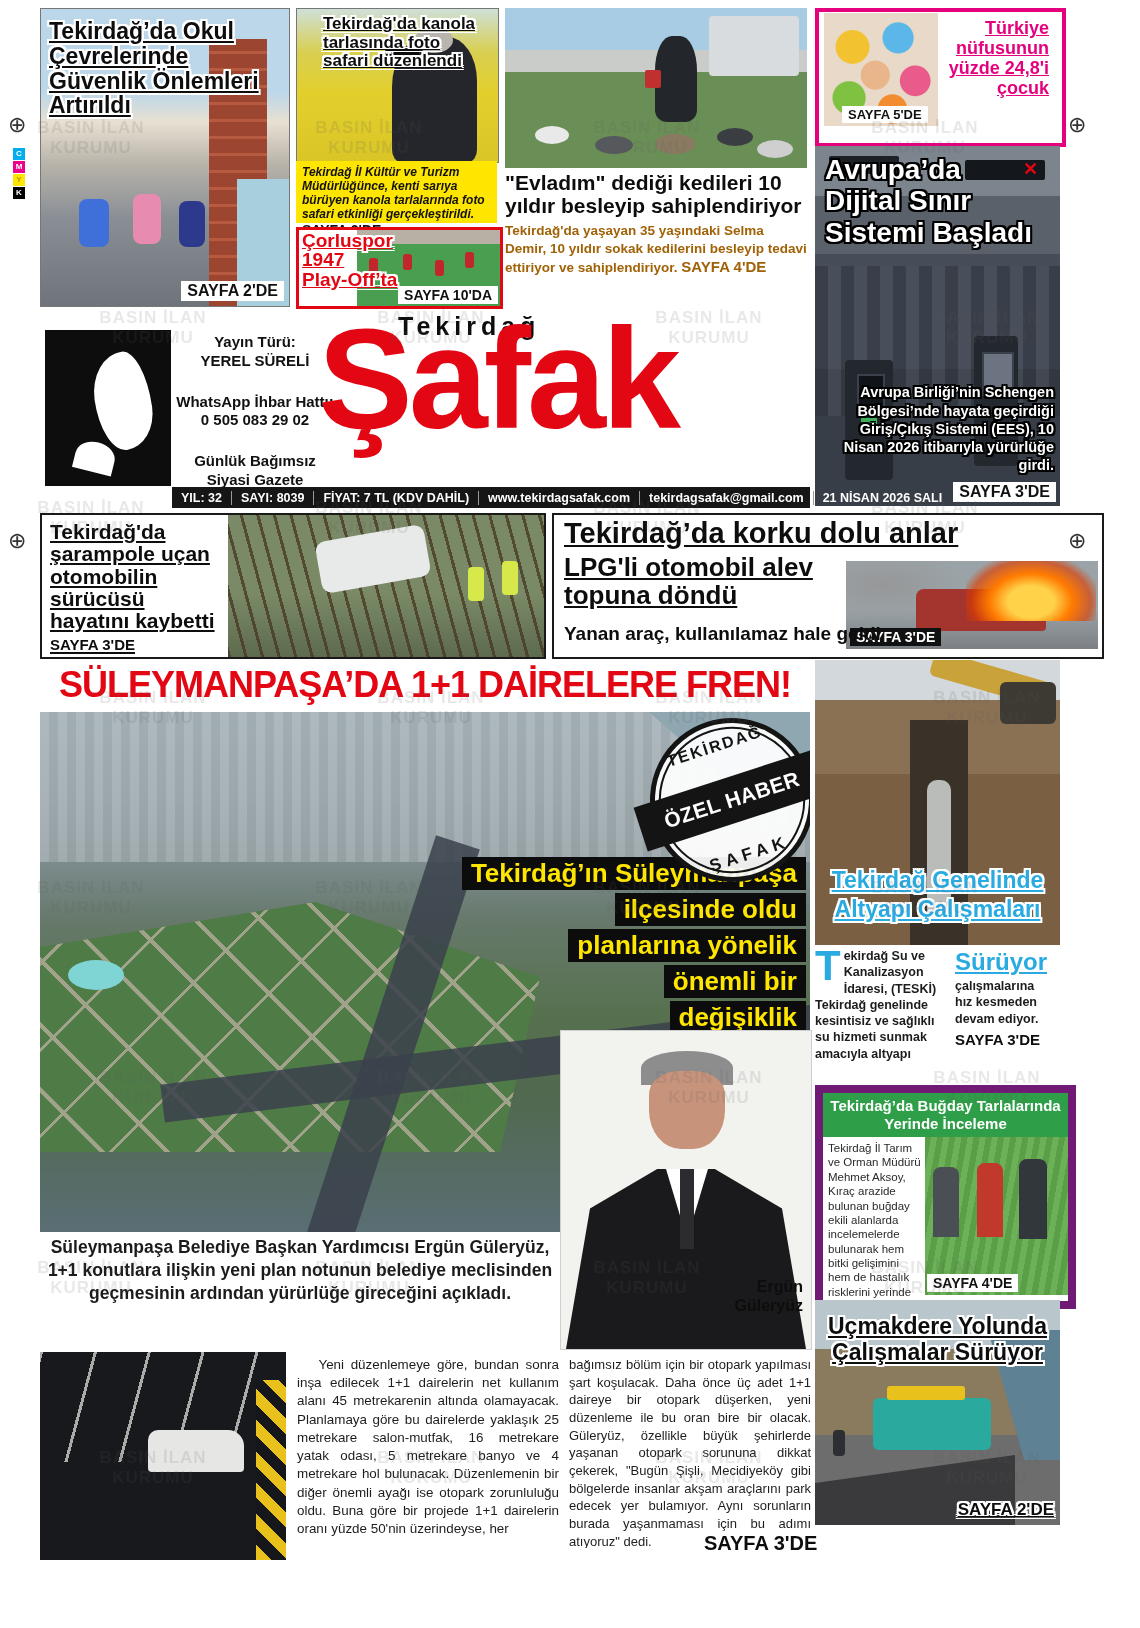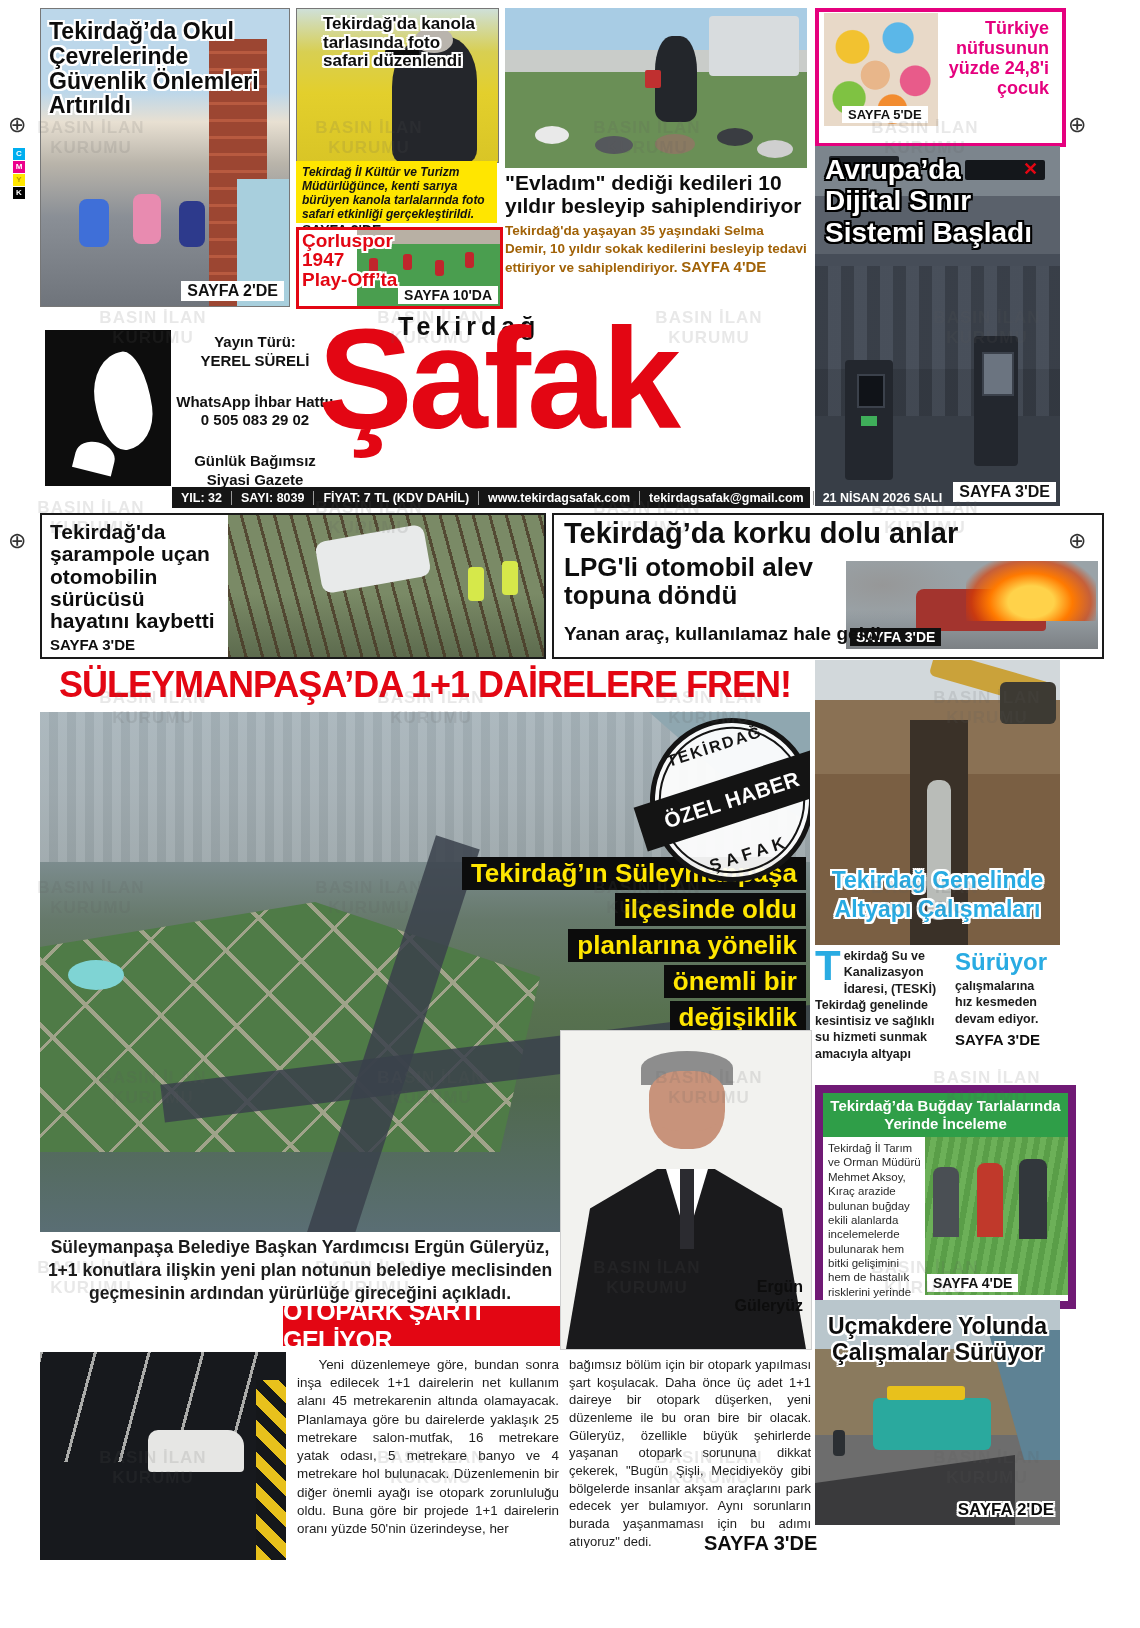--- a/index.html
+++ b/index.html
@@ -2,21 +2,21 @@
 <html><head>
 <meta charset="utf-8">
 <style>
   html,body{margin:0;padding:0;background:#e9e9e9;}
   #page{position:relative;width:1140px;height:1628px;margin:0 auto;background:#fff;
         font-family:"Liberation Sans",sans-serif;overflow:hidden;color:#111;}
   .abs{position:absolute;}
   .photo{position:absolute;overflow:hidden;}
   .hl{font-weight:900;}
   
-  .ow2{text-shadow:-2px -2px 0 #fff,-2px 0 0 #fff,-2px 2px 0 #fff,0 -2px 0 #fff,0 2px 0 #fff,2px -2px 0 #fff,2px 0 0 #fff,2px 2px 0 #fff;}
+  .ow2{text-shadow:-2px -2px 0 #fff,-2px 0 0 #fff,-2px 2px 0 #fff,0 -2px 0 #fff,0 2px 0 #fff,2px -2px 0 #fff,2px 0 0 #fff,2px 2px 0 #fff;text-decoration:underline;}
   .ow3{text-shadow:-3px -3px 0 #fff,-3px 0 0 #fff,-3px 3px 0 #fff,0 -3px 0 #fff,0 3px 0 #fff,3px -3px 0 #fff,3px 0 0 #fff,3px 3px 0 #fff;}
   .ob2{text-shadow:-2px -2px 0 #000,-2px 0 0 #000,-2px 2px 0 #000,0 -2px 0 #000,0 2px 0 #000,2px -2px 0 #000,2px 0 0 #000,2px 2px 0 #000;}
   .badge{position:absolute;background:#fff;color:#111;font-weight:900;padding:1px 6px;font-size:16px;}
   .badge-dark{position:absolute;background:#111;color:#fff;font-weight:900;padding:1px 6px;font-size:14px;}
   .wm{position:absolute;width:130px;color:rgba(95,95,95,.14);font-weight:800;font-size:17px;line-height:1.15;letter-spacing:1px;pointer-events:none;z-index:60;text-align:center;}
   .regmark{position:absolute;font-size:22px;color:#333;z-index:61;}
   .cmyk{position:absolute;left:13px;top:148px;z-index:61;}
   .cmyk div{width:12px;height:12px;margin-bottom:1px;color:#fff;font-size:8px;font-weight:700;text-align:center;line-height:12px;}
   .cq-c{background:#00aeef;}.cq-m{background:#ec008c;}.cq-y{background:#ffe600;color:#b99a00!important;}.cq-k{background:#000;}
   
@@ -125,20 +125,21 @@
     <div class="abs" style="left:0;top:120px;width:245px;height:150px;opacity:.55;
          background:repeating-linear-gradient(90deg,#2e333b 0 13px,#4a515c 13px 26px);"></div>
     <div class="abs" style="left:30px;bottom:26px;width:48px;height:120px;background:#23272e;border-radius:4px;">
       <div class="abs" style="left:12px;top:14px;width:24px;height:30px;background:#101318;border:2px solid #3b414b;"></div>
       <div class="abs" style="left:16px;top:56px;width:16px;height:10px;background:#3fae5a;"></div>
     </div>
     <div class="abs" style="right:42px;bottom:40px;width:44px;height:130px;background:#23272e;border-radius:4px;">
       <div class="abs" style="left:8px;top:16px;width:28px;height:40px;background:#6b7480;border:2px solid #3b414b;"></div>
     </div>
     <div class="abs hl ob2" style="left:10px;top:8px;width:215px;font-size:28px;line-height:1.12;color:#fff;">Avrupa’da Dijital Sınır Sistemi Başladı</div>
+    <div class="abs hl ob2" style="right:6px;bottom:32px;width:232px;text-align:right;font-size:14.5px;line-height:1.25;color:#fff;">Avrupa Birliği’nin Schengen Bölgesi’nde hayata geçirdiği Giriş/Çıkış Sistemi (EES), 10 Nisan 2026 itibarıyla yürürlüğe girdi.</div>
     <div class="badge" style="right:4px;bottom:4px;">SAYFA 3'DE</div>
   </div>
 
   <div class="photo" style="left:45px;top:330px;width:126px;height:156px;background:#0d0d0d;">
     <div class="abs" style="left:50px;top:22px;width:56px;height:98px;background:#fff;border-radius:60% 40% 55% 45%/45% 60% 40% 55%;transform:rotate(-8deg);"></div>
     <div class="abs" style="left:30px;top:112px;width:40px;height:30px;background:#fff;border-radius:50% 50% 0 0;transform:rotate(14deg);"></div>
   </div>
   <div class="abs" style="left:176px;top:333px;width:158px;text-align:center;font-weight:900;font-size:15px;line-height:1.25;color:#111;">
     <div>Yayın Türü:</div>
     <div>YEREL SÜRELİ</div>
@@ -227,23 +228,20 @@
     <div class="abs" style="left:88px;top:40px;width:76px;height:60px;background:#c8937b;border-radius:40%;"></div>
     <div class="abs" style="left:5px;bottom:0;width:240px;height:180px;background:#1a1a1c;
          clip-path:polygon(0 100%,10% 22%,38% 0,62% 0,90% 22%,100% 100%);"></div>
     <div class="abs" style="left:105px;bottom:110px;width:42px;height:70px;background:#fff;clip-path:polygon(0 0,100% 0,50% 100%);"></div>
     <div class="abs" style="left:119px;bottom:100px;width:14px;height:80px;background:#2b2b30;"></div>
     <div class="abs hl" style="right:8px;bottom:34px;width:86px;text-align:right;font-size:16px;line-height:1.2;color:#0d0d0d;">Ergün Güleryüz</div>
   </div>
 
   <div class="abs hl" style="left:40px;top:1236px;width:520px;text-align:center;font-size:17.5px;line-height:1.3;color:#1b1b1b;">Süleymanpaşa Belediye Başkan Yardımcısı Ergün Güleryüz, 1+1 konutlara ilişkin yeni plan notunun belediye meclisinden geçmesinin ardından yürürlüğe gireceğini açıkladı.</div>
 
-  <div class="abs" style="left:283px;top:1306px;width:278px;height:40px;background:#e30613;display:flex;align-items:center;justify-content:center;">
-    <span class="hl" style="color:#fff;font-size:25px;letter-spacing:-0.5px;">OTOPARK ŞARTI GELİYOR</span>
-  </div>
 
   <div class="photo" style="left:40px;top:1352px;width:246px;height:208px;background:#17191d;">
     <div class="abs" style="left:0;top:0;width:246px;height:110px;opacity:.8;
          background:repeating-linear-gradient(105deg,rgba(240,240,235,.85) 0 3px,transparent 3px 52px);"></div>
     <div class="abs" style="left:108px;top:78px;width:96px;height:42px;background:#e6e6e4;border-radius:10px 16px 4px 4px;"></div>
     <div class="abs" style="right:0;top:28px;width:30px;height:180px;background:repeating-linear-gradient(45deg,#e8c11c 0 11px,#15171a 11px 22px);"></div>
   </div>
 
   <div class="abs bodytxt" style="left:297px;top:1356px;width:262px;height:204px;text-indent:1.6em;">Yeni düzenlemeye göre, bundan sonra inşa edilecek 1+1 dairelerin net kullanım alanı 45 metrekarenin altında olamayacak. Planlamaya göre bu dairelerde yaklaşık 25 metrekare salon-mutfak, 16 metrekare yatak odası, 5 metrekare banyo ve 4 metrekare hol bulunacak. Düzenlemenin bir diğer önemli ayağı ise otopark zorunluluğu oldu. Buna göre bir projede 1+1 dairelerin oranı yüzde 50'nin üzerindeyse, her</div>
   <div class="abs bodytxt" style="left:569px;top:1356px;width:242px;height:192px;overflow:hidden;font-size:13px;">bağımsız bölüm için bir otopark yapılması şart koşulacak. Daha önce üç adet 1+1 daireye bir otopark düşerken, yeni düzenleme ile bu oran bire bir olacak. Güleryüz, özellikle büyük şehirlerde yaşanan otopark sorununa dikkat çekerek, "Bugün Şişli, Mecidiyeköy gibi bölgelerde insanlar akşam araçlarını park edecek yer bulamıyor. Aynı sorunların burada yaşanmaması için bu adımı atıyoruz" dedi.</div>

